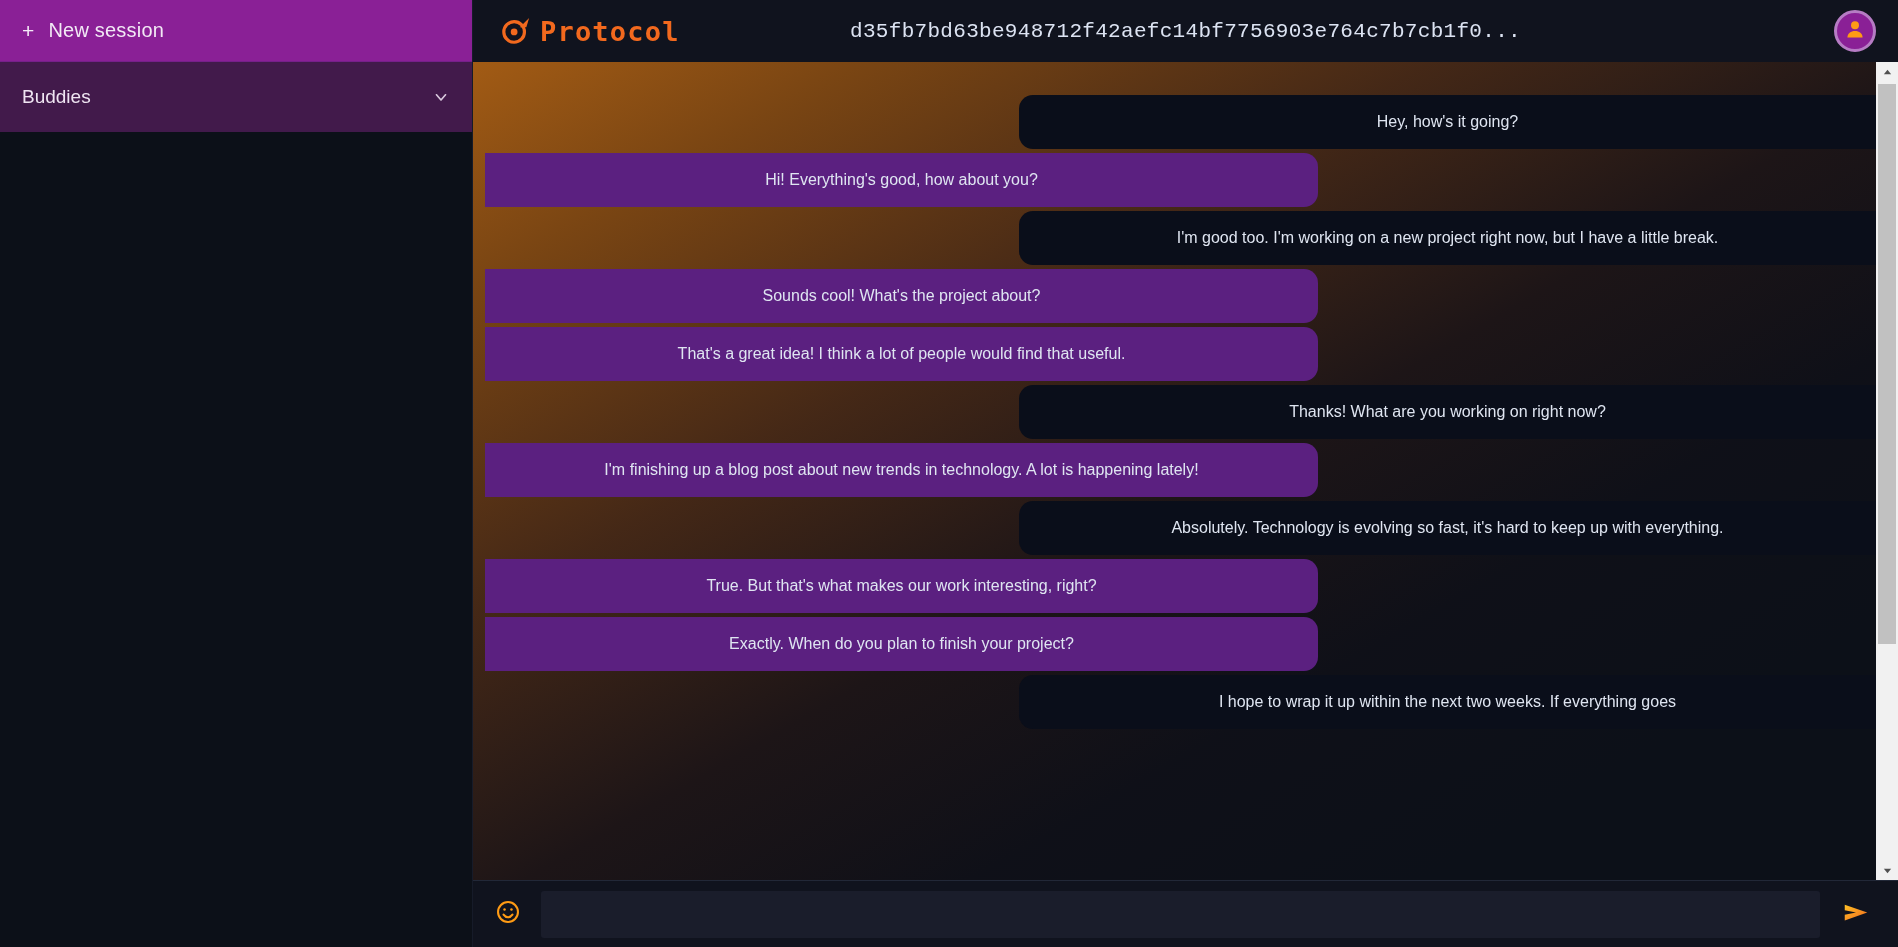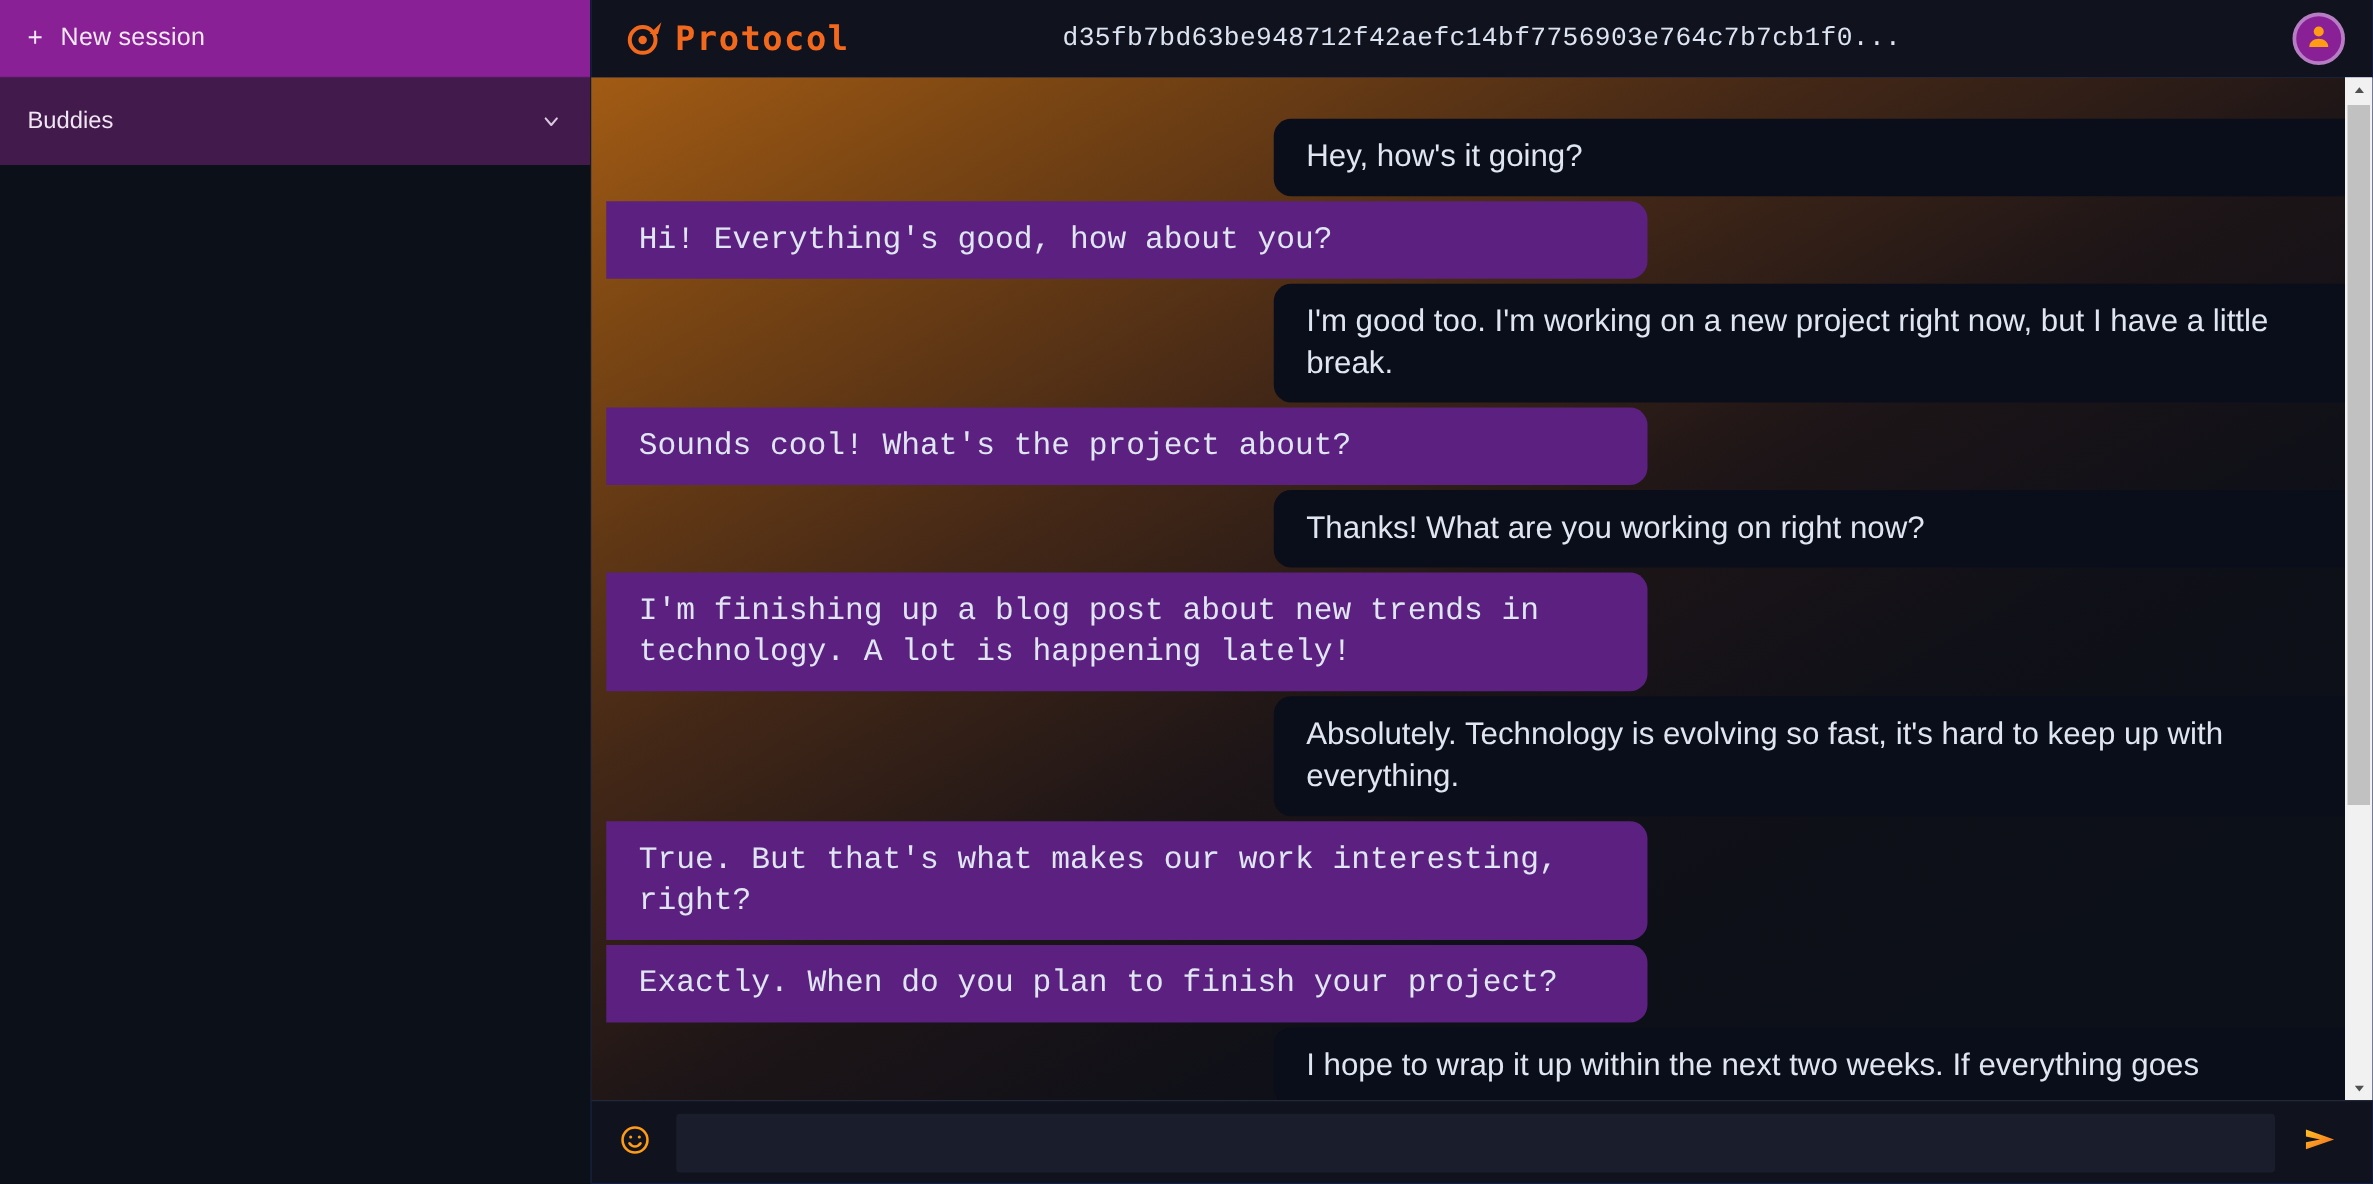--- a/index.html
+++ b/index.html
@@ -161,34 +161,35 @@
     position: relative;
   }
 
   .msgs {
     display: flex;
     flex-direction: column;
     padding: 33px 0 0 0;
   }
 
   .row { display: flex; width: 100%; }
-  .row.left  { justify-content: flex-start; font-family: Liberation Mono, monospace; }
+  .row.left  { justify-content: flex-start; }
   .row.right { justify-content: flex-end; }
 
   .bubble {
     width: 833px;
     max-width: 833px;
     min-height: 54px;
     display: flex;
     align-items: center;
     padding: 14px 26px;
     color: #dfe5f1;
-    font-size: 25px;
+    font-size: 16px;
     line-height: 1.35;
     margin-bottom: 4px;
+    justify-content: center;
   }
 
   .bubble.out {
     background: #5b2080;
     border-radius: 0 14px 14px 0;
     margin-left: 12px;
   }
 
   .bubble.in {
     background: #0a0e1a;
@@ -326,20 +327,25 @@
               </div>
             </div>
             <div class="row right">
               <div class="bubble in">
                 <span>I'm good too. I'm working on a new project right now, but I have a little break.</span>
               </div>
             </div>
             <div class="row left">
               <div class="bubble out">
                 <span>Sounds cool! What's the project about?</span>
+              </div>
+            </div>
+            <div class="row left">
+              <div class="bubble out">
+                <span>That's a great idea! I think a lot of people would find that useful.</span>
               </div>
             </div>
             <div class="row right">
               <div class="bubble in">
                 <span>Thanks! What are you working on right now?</span>
               </div>
             </div>
             <div class="row left">
               <div class="bubble out">
                 <span>I'm finishing up a blog post about new trends in technology. A lot is happening lately!</span>

